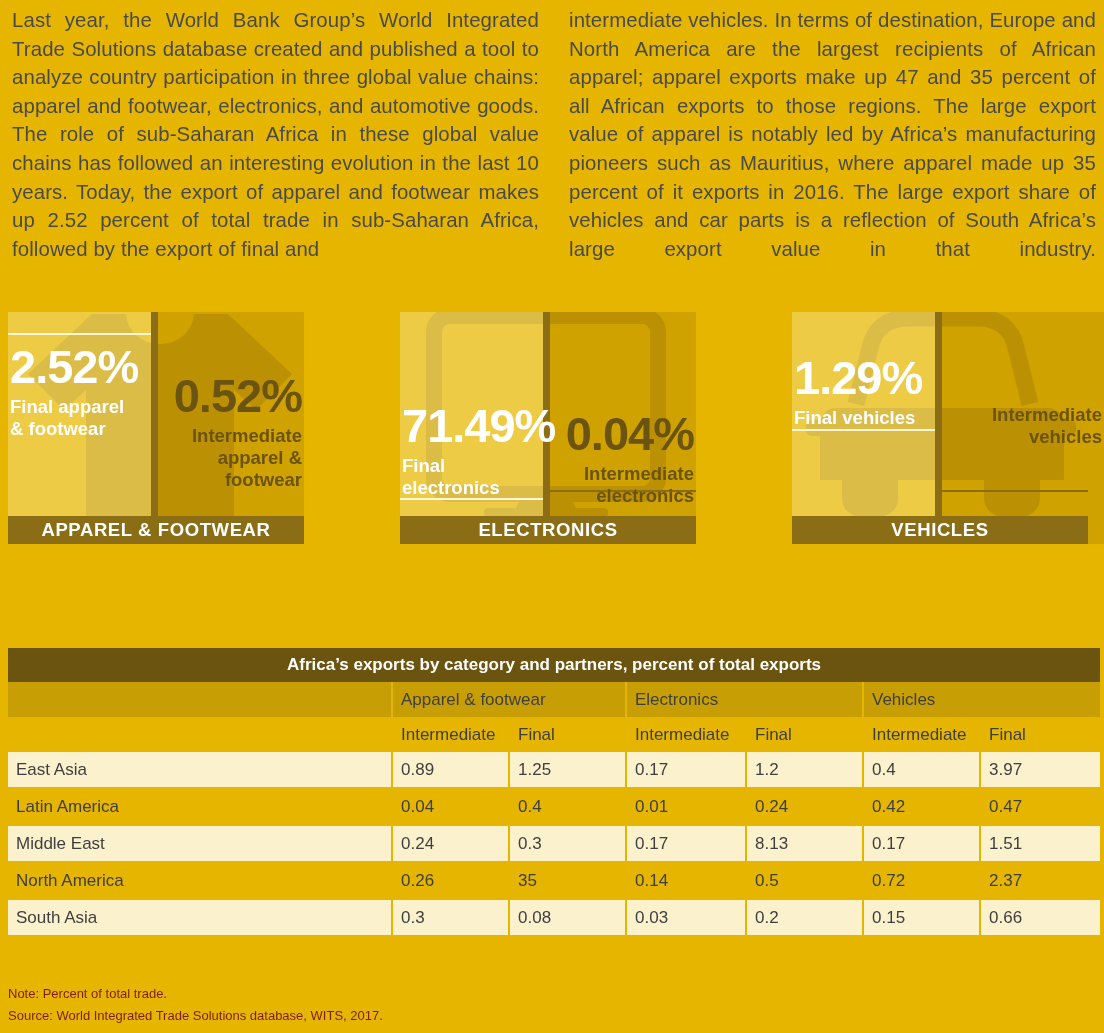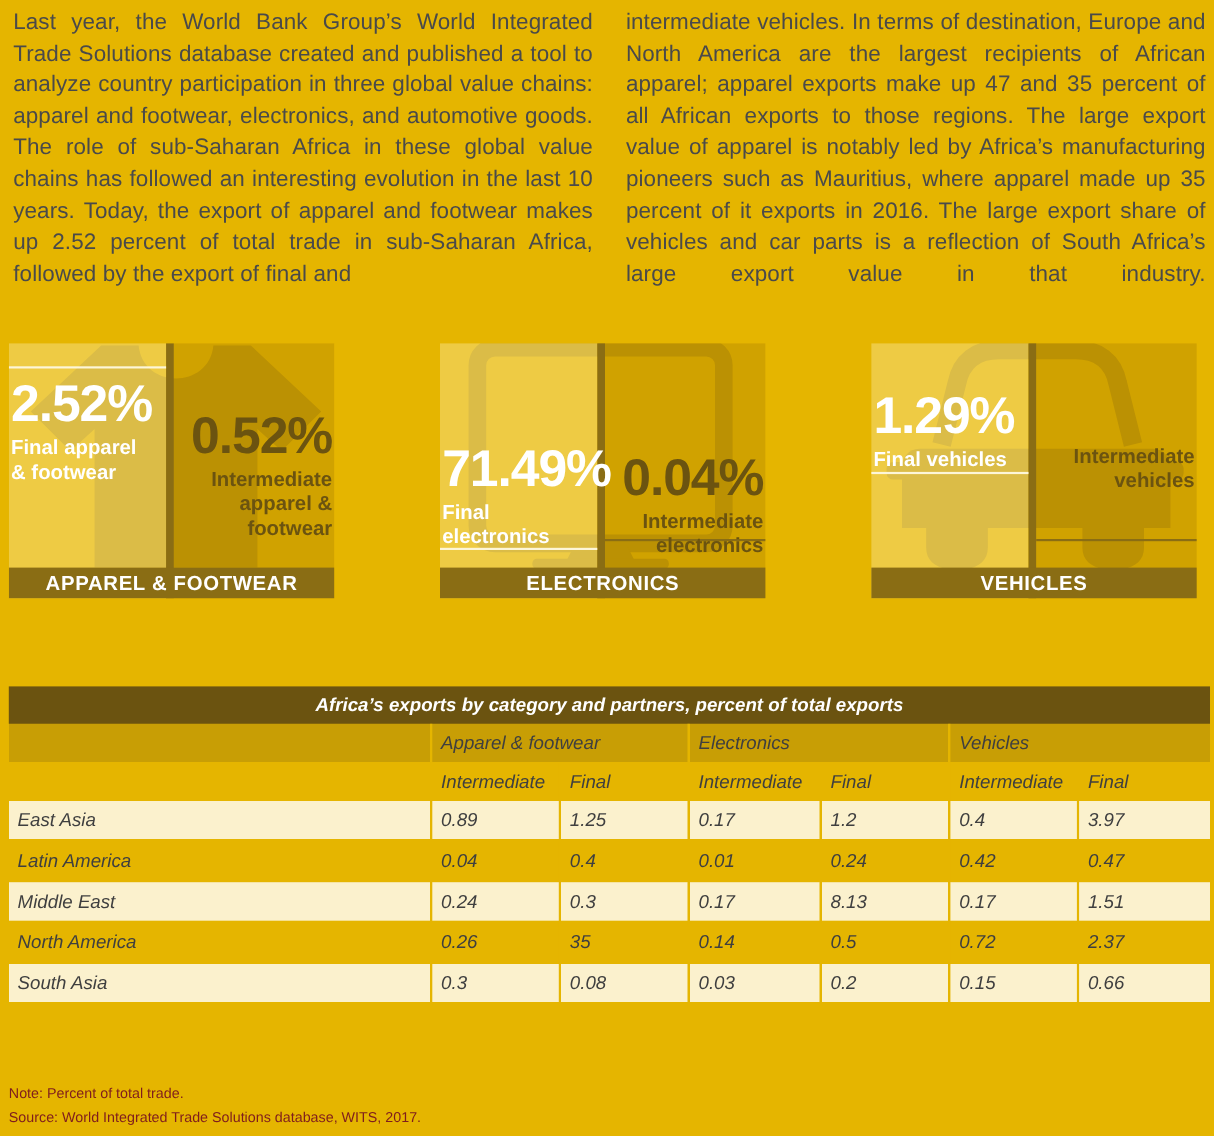--- a/index.html
+++ b/index.html
@@ -39,21 +39,21 @@
   }
   .panel{
     position:absolute;
     top:0;
     width:296px;
     height:232px;
     overflow:hidden;
   }
   .panel.p1{ left:8px;text-decoration:underline; }
   .panel.p2{ left:400px; }
-  .panel.p3{ left:792px; }
+  .panel.p3{ left:792px;padding-left:16px; }
 
   .art{
     position:absolute; inset:0;
     overflow:hidden;
   }
   .art svg{ position:absolute; }
 
   
   .divider{
     position:absolute;
@@ -134,23 +134,22 @@
     letter-spacing:0.6px;
     display:flex;
     align-items:center;
     justify-content:center;
     z-index:7;
   }
 
   
   .tbl-wrap{
     position:absolute;
-    top:624px; left:8px;
+    top:648px; left:8px;
     width:1088px;
-    font-style:italic;
   }
   table{
     border-collapse:collapse;
     width:1088px;
     table-layout:fixed;
   }
   caption.tbl-title{
     background:#6b5310;
     color:#ffffff;
     font-size:17px;

